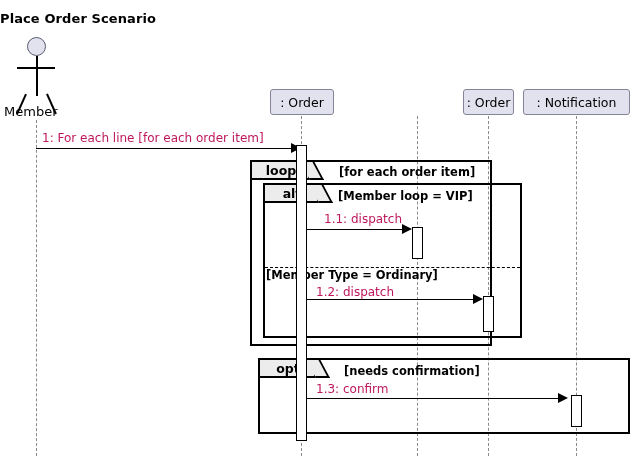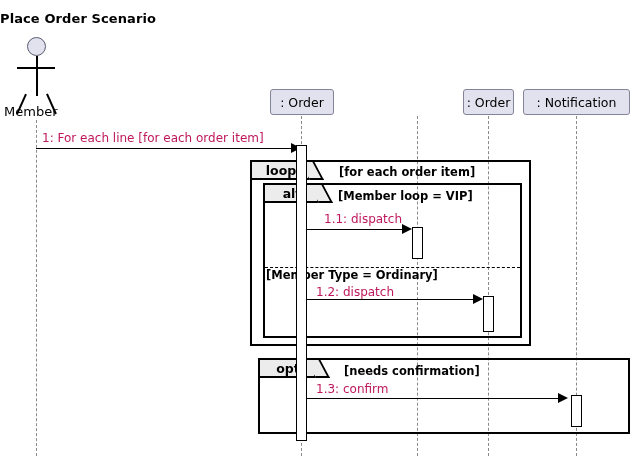--- a/index.html
+++ b/index.html
@@ -176,21 +176,21 @@
   <div class="lifeline-stem" style="left:36px;  top:120px; height:336px;"></div>
   <div class="lifeline-stem" style="left:301px; top:116px; height:340px;"></div>
   <div class="lifeline-stem" style="left:417px; top:116px; height:340px;"></div>
   <div class="lifeline-stem" style="left:488px; top:116px; height:340px;"></div>
   <div class="lifeline-stem" style="left:576px; top:116px; height:340px;"></div>
 
   <div class="msg-label" style="left:42px; top:131px;">1: For each line [for each order item]</div>
   <div class="msg-line" style="left:36px; top:148px; width:258px;"></div>
   <div class="msg-arrow" style="left:291px; top:143px;"></div>
 
-  <div class="fragment" style="left:250px; top:160px; width:281px; height:186px;">
+  <div class="fragment" style="left:250px; top:160px; width:242px; height:186px;">
     <div class="tab-wrap" style="left:0px; top:0px; width:72px;">
       <div class="tab-shape" style="width:58px;"></div>
       <div class="tab-shape" style="left:58px; width:14px; border-right:0; background:transparent;
            border-bottom:2px solid #000; transform: skewX(28deg); transform-origin: bottom left; border-right:2px solid #000;
            background:#ececec;"></div>
       <div class="tab-label" style="width:58px;">loop</div>
     </div>
   </div>
   <div class="fragment-guard" style="left:339px; top:165px;">[for each order item]</div>
 

